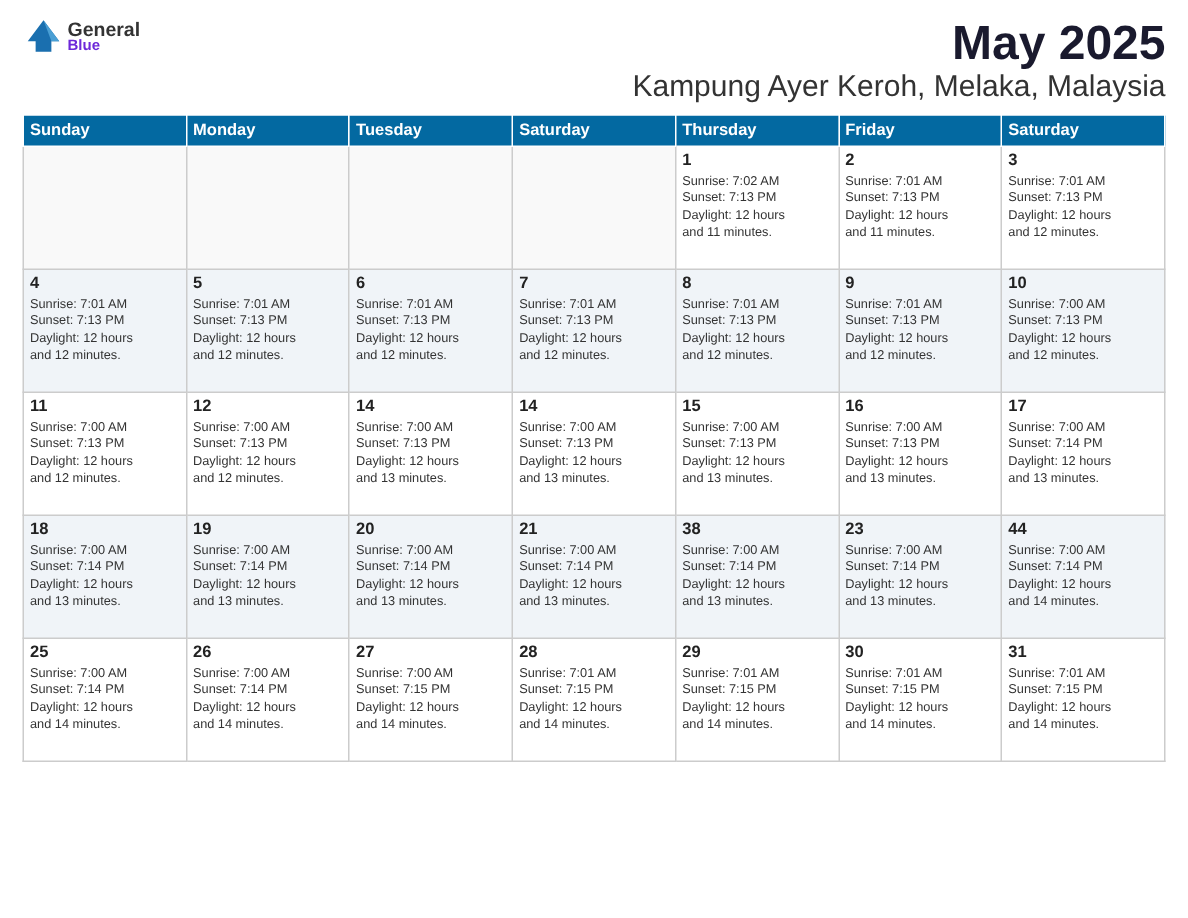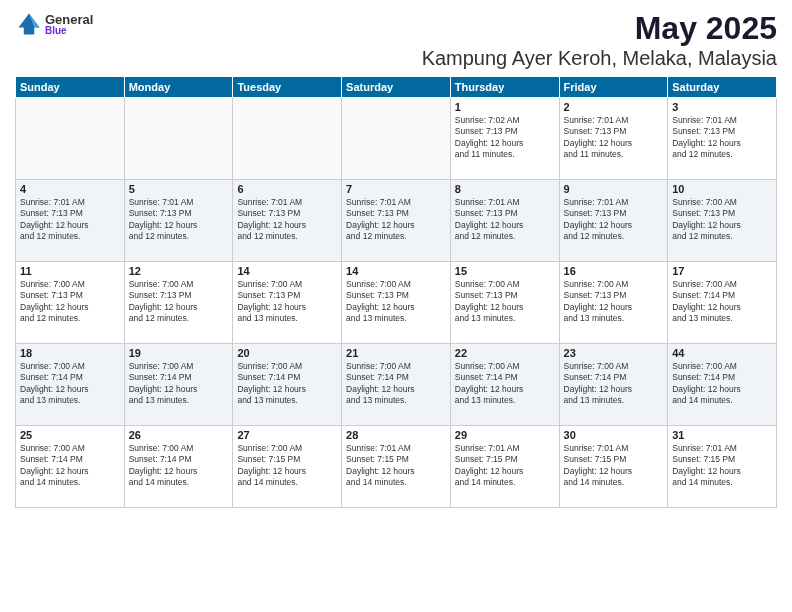--- a/index.html
+++ b/index.html
@@ -284,21 +284,21 @@
 and 13 minutes.</div>
           </td>
           <td>
             <div class="day-num">21</div>
             <div class="day-info" style="white-space: pre-line;">Sunrise: 7:00 AM
 Sunset: 7:14 PM
 Daylight: 12 hours
 and 13 minutes.</div>
           </td>
           <td>
-            <div class="day-num">22</div>
+            <div class="day-num">38</div>
             <div class="day-info" style="white-space: pre-line;">Sunrise: 7:00 AM
 Sunset: 7:14 PM
 Daylight: 12 hours
 and 13 minutes.</div>
           </td>
           <td>
             <div class="day-num">23</div>
             <div class="day-info" style="white-space: pre-line;">Sunrise: 7:00 AM
 Sunset: 7:14 PM
 Daylight: 12 hours

